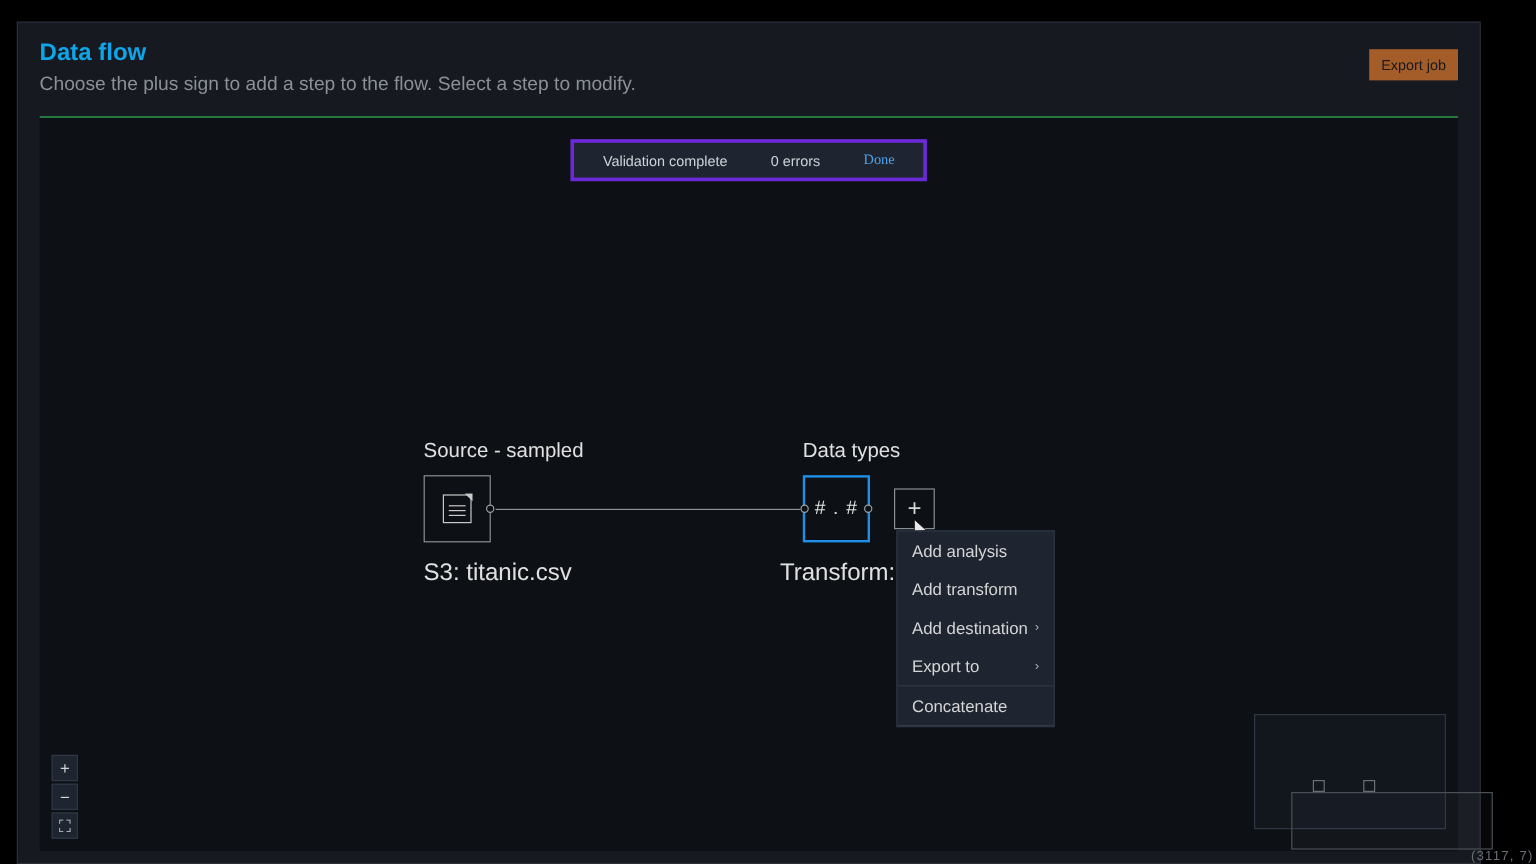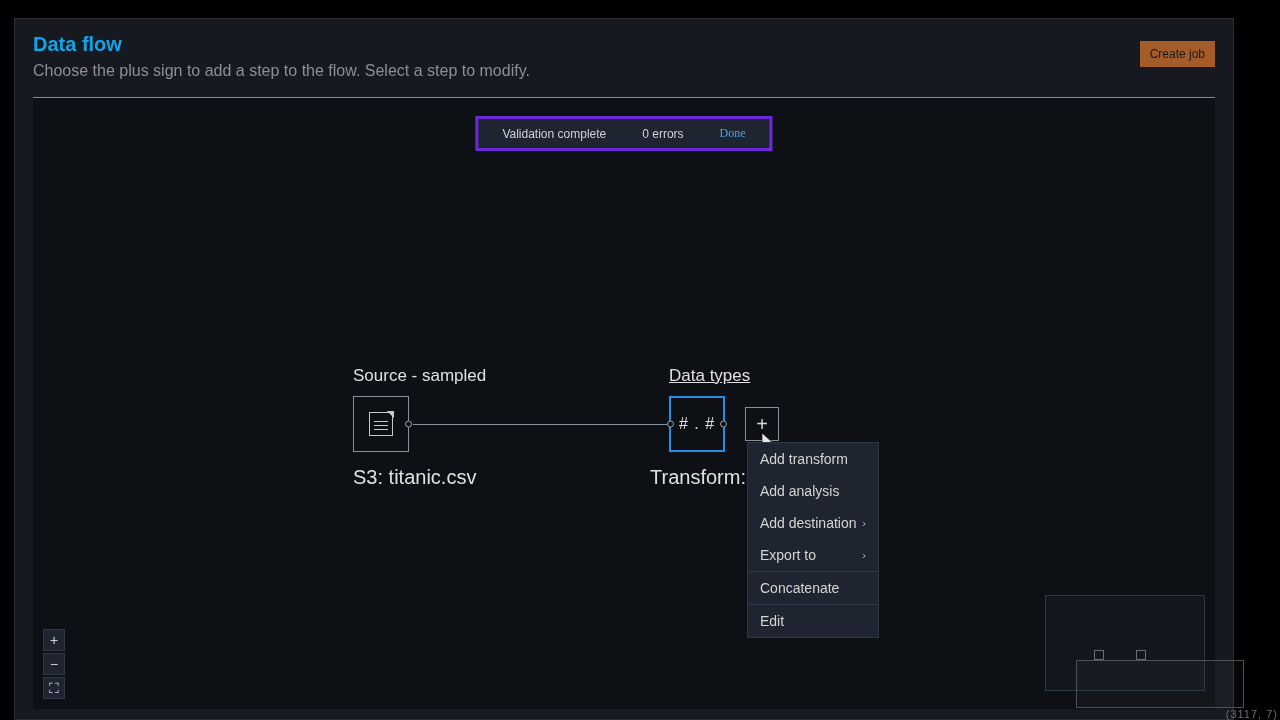--- a/index.html
+++ b/index.html
@@ -203,21 +203,21 @@
     letter-spacing: 1px;
   }
 </style>
 </head>
 <body>
 
 <div class="outer">
   <div class="header">
     <h1>Data flow</h1>
     <div class="subtitle">Choose the plus sign to add a step to the flow. Select a step to modify.</div>
-    <button class="create-btn">Create job</button>
+    <button class="create-btn">Export job</button>
   </div>
 
   <div class="canvas-wrap">
 
     <div class="validation">
       <span>Validation complete</span>
       <span>0 errors</span>
       <span class="done">Done</span>
     </div>
 
@@ -231,47 +231,46 @@
               <span></span>
               <span></span>
             </span>
         </span>
         <span class="port right"></span>
       </div>
       <div class="section-sub" style="left:320px; top:368px;">S3: titanic.csv</div>
 
       <div class="edge" style="left:380px; top:326px; width:254px;"></div>
 
-      <div class="section-title" style="left:636px; top:268px;text-decoration:underline;">Data types</div>
+      <div class="section-title" style="left:636px; top:268px;">Data types</div>
       <div class="node-box selected" style="left:636px; top:298px;">
         <span class="hash"># . #</span>
         <span class="port left"></span>
         <span class="port right"></span>
       </div>
       <div class="section-sub" style="left:617px; top:368px;">Transform:</div>
 
       <div class="plus-btn" style="left:712px; top:309px;">+</div>
 
       <svg class="cursor" style="left:728px; top:334px;" viewBox="0 0 14 18">
         <path d="M1 1 L1 14 L4.5 11 L7 17 L9 16 L6.5 10.5 L11 10 Z" fill="#e8e8e8" stroke="#000" stroke-width="0.6"></path>
       </svg>
 
       <div class="context-menu" style="left:714px; top:344px;">
+        <div class="item">Add analysis</div>
         <div class="item">Add transform</div>
-        <div class="item">Add analysis</div>
         <div class="item">
           <span>Add destination</span>
           <span class="chev">›</span>
         </div>
         <div class="item divider-after">
           <span>Export to</span>
           <span class="chev">›</span>
         </div>
         <div class="item divider-after">Concatenate</div>
-        <div class="item">Edit</div>
       </div>
 
     </div>
 
     <div class="zoom-ctrls">
       <button>+</button>
       <button>−</button>
       <button>⛶</button>
     </div>
 

